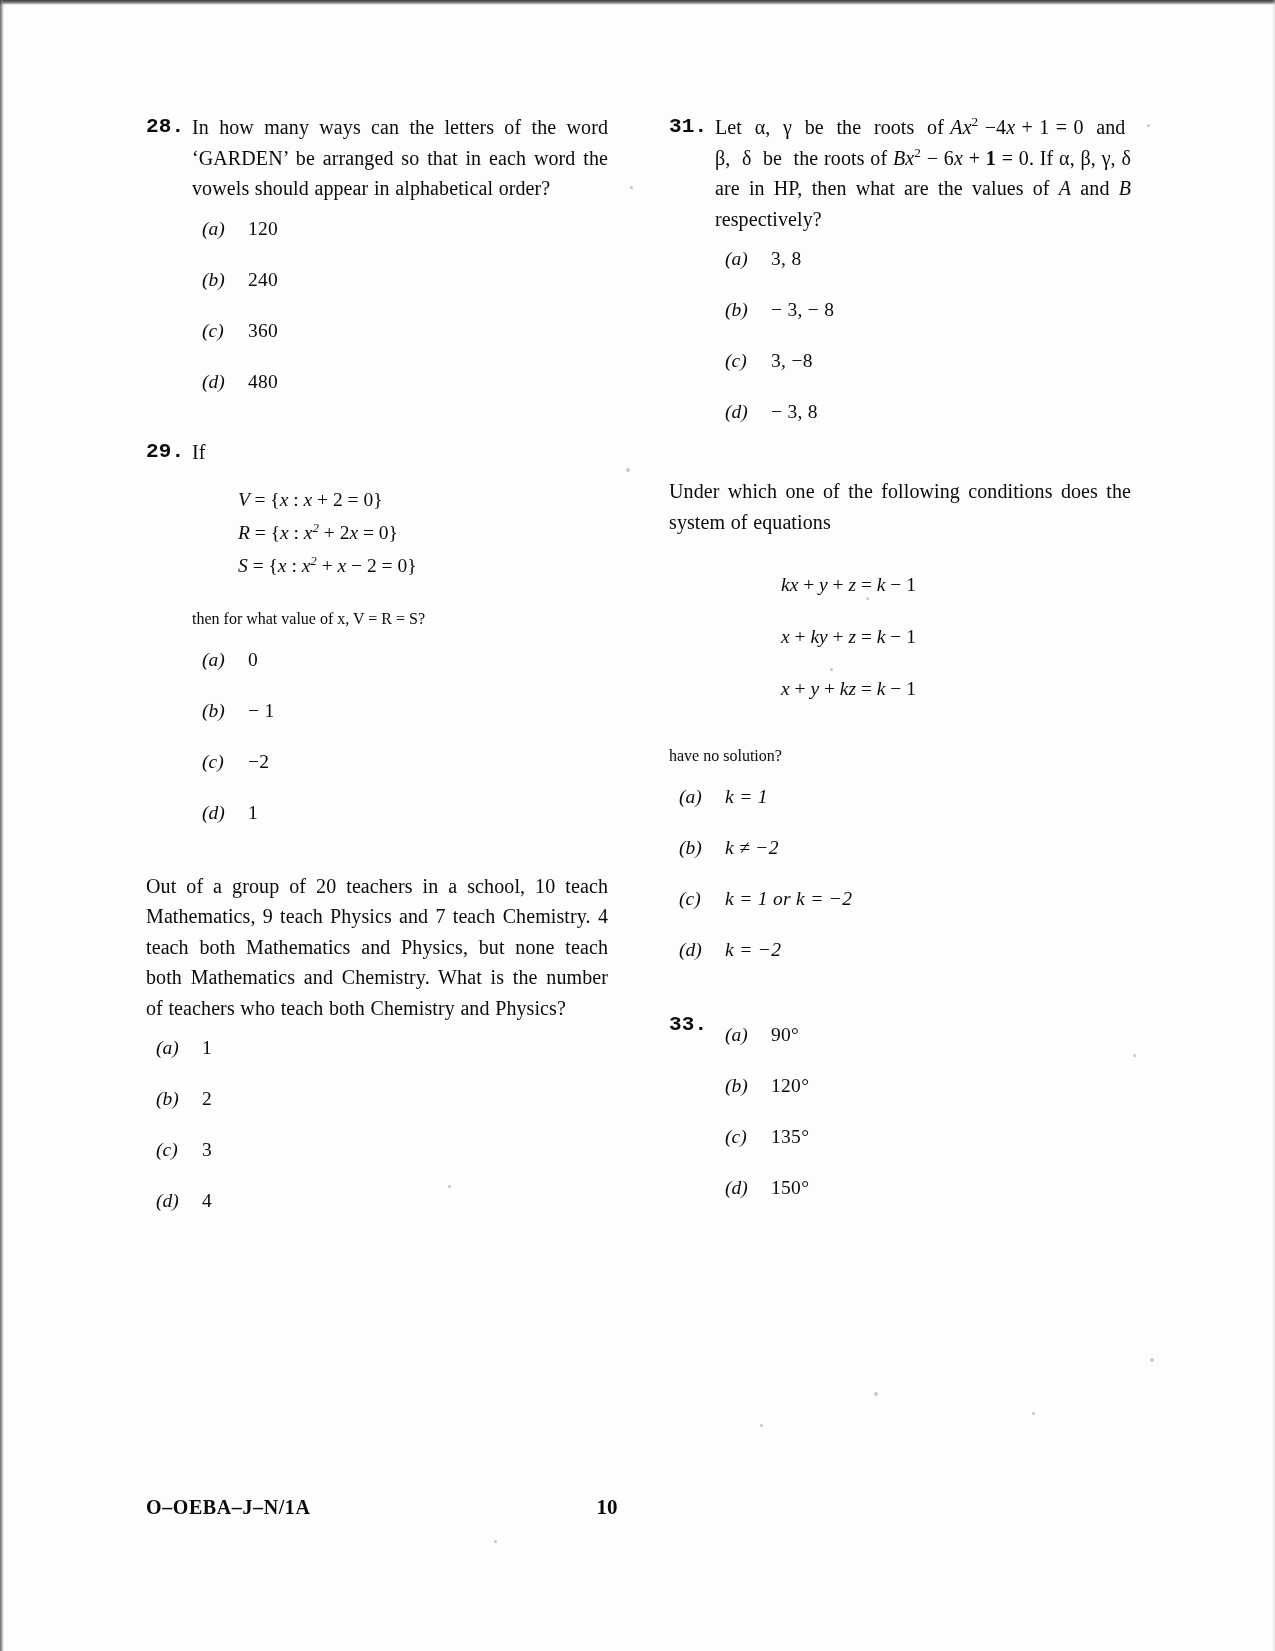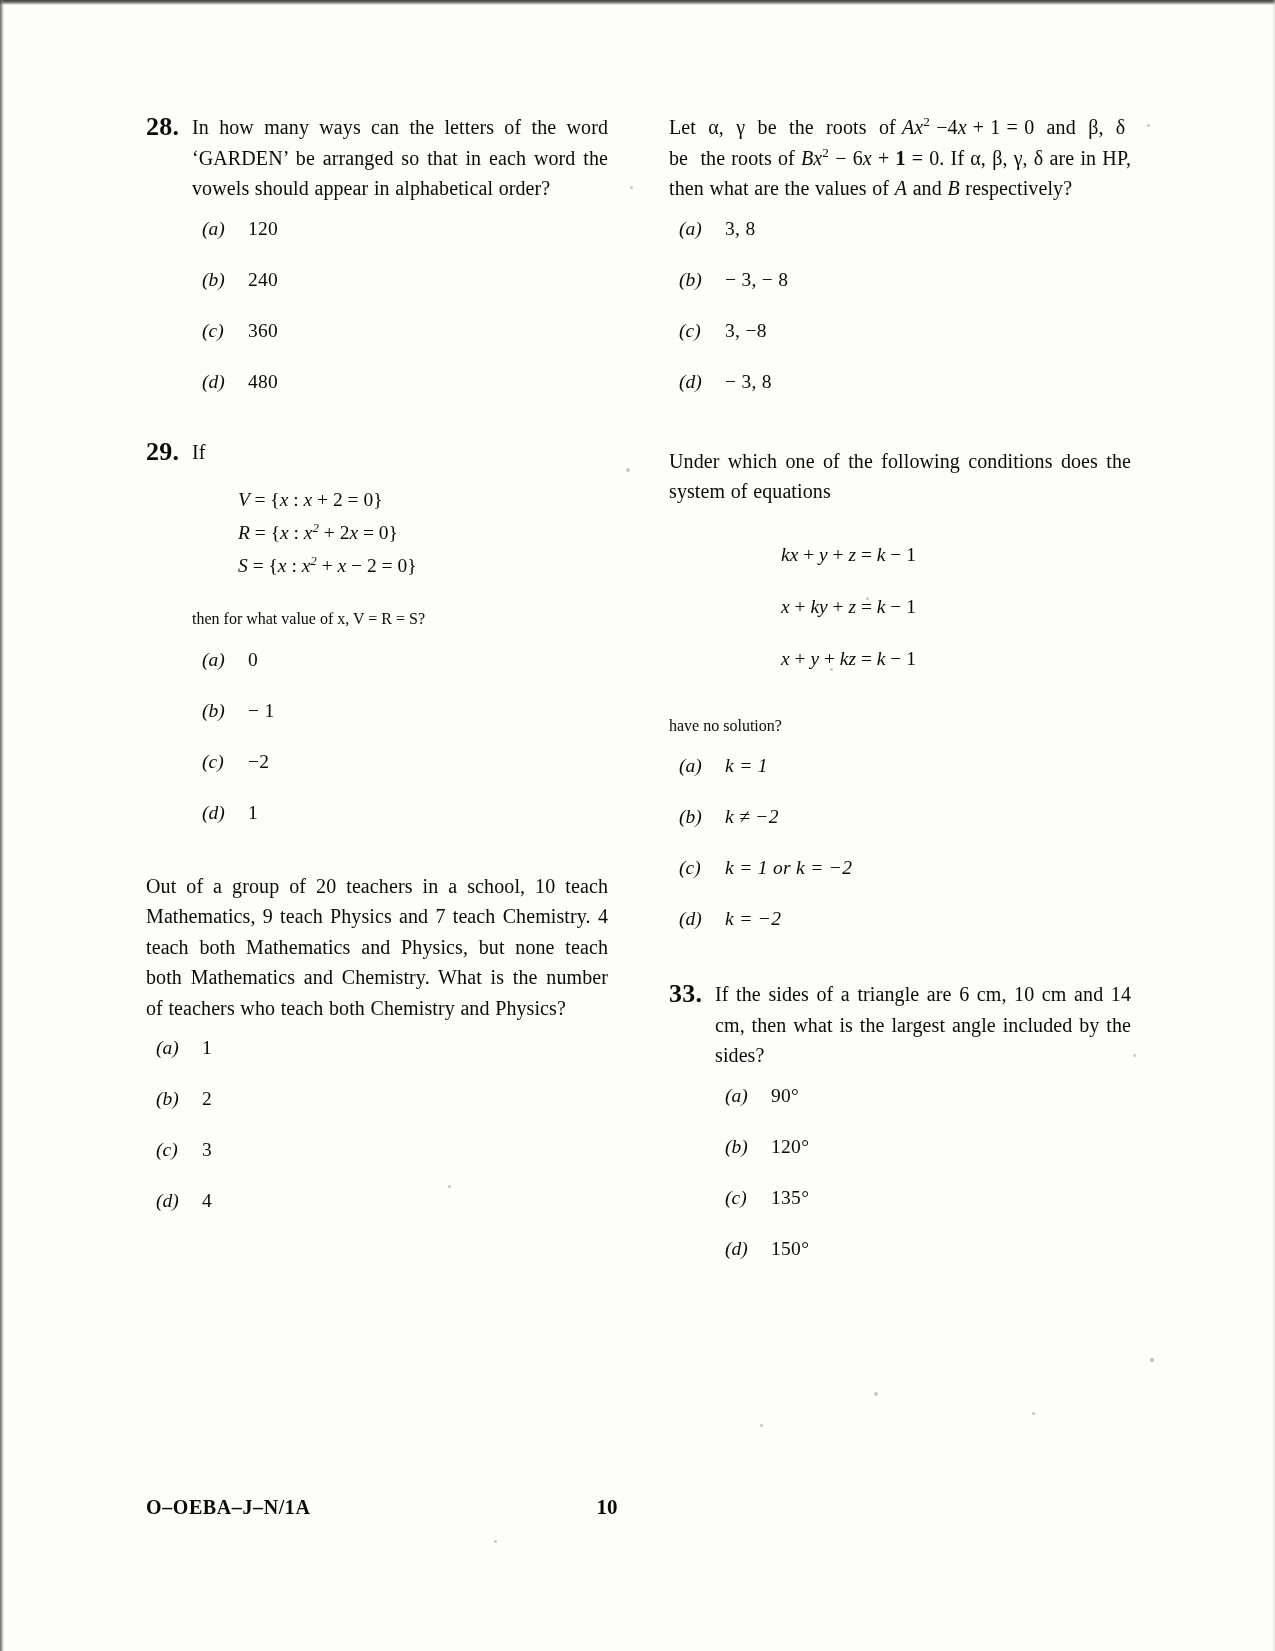--- a/index.html
+++ b/index.html
@@ -58,28 +58,29 @@
   .col {
     width: 462px;
   }
 
   .q {
     display: flex;
     margin-bottom: 0;
   }
   .q-num {
     font-weight: bold;
-    font-size: 26px;
+    font-size: 21px;
     width: 46px;
     flex: 0 0 46px;
     text-align: left;
     padding-right: 11px;
     box-sizing: border-box;
     line-height: 30.5px;
     letter-spacing: .2px;
+    font-family: Liberation Mono, monospace;
   }
   .q-body {
     flex: 1 1 auto;
   }
   .q-text {
     font-size: 20px;
     line-height: 30.5px;
     text-align: justify;
     text-align-last: left;
     letter-spacing: .1px;
@@ -267,20 +268,21 @@
             </div>
           </div>
         </div>
       </div>
 
     </div>
 
     <div class="col">
 
       <div class="q" style="margin-bottom:6px;">
+        <div class="q-num">31.</div>
         <div class="q-body">
           <div class="q-text">
             Let&nbsp; α,&nbsp; γ&nbsp; be&nbsp; the&nbsp; roots&nbsp; of
             <span style="font-style:italic;">Ax</span><span class="sup" style="font-style:normal;">2</span>
             −4<span style="font-style:italic;">x</span> + 1 = 0&nbsp; and&nbsp; β,&nbsp; δ&nbsp; be&nbsp; the
             roots of <span style="font-style:italic;">Bx</span><span class="sup" style="font-style:normal;">2</span>
             − 6<span style="font-style:italic;">x</span> + <b>1</b> = 0. If α, β, γ, δ
             are in HP, then what are the values of <span style="font-style:italic;">A</span> and
             <span style="font-style:italic;">B</span> respectively?
           </div>
@@ -337,21 +339,20 @@
               <span class="opt-label">(d)</span>
               <span class="opt-val ital">k = −2</span>
             </div>
           </div>
         </div>
       </div>
 
       <div class="q" style="margin-top:20px;">
         <div class="q-num">33.</div>
         <div class="q-body">
-          <div class="q-text">If the sides of a triangle are 6 cm, 10 cm and 14 cm, then what is the largest angle included by the sides?</div>
           <div class="opts">
             <div class="opt">
               <span class="opt-label">(a)</span>
               <span class="opt-val">90°</span>
             </div>
             <div class="opt">
               <span class="opt-label">(b)</span>
               <span class="opt-val">120°</span>
             </div>
             <div class="opt">

